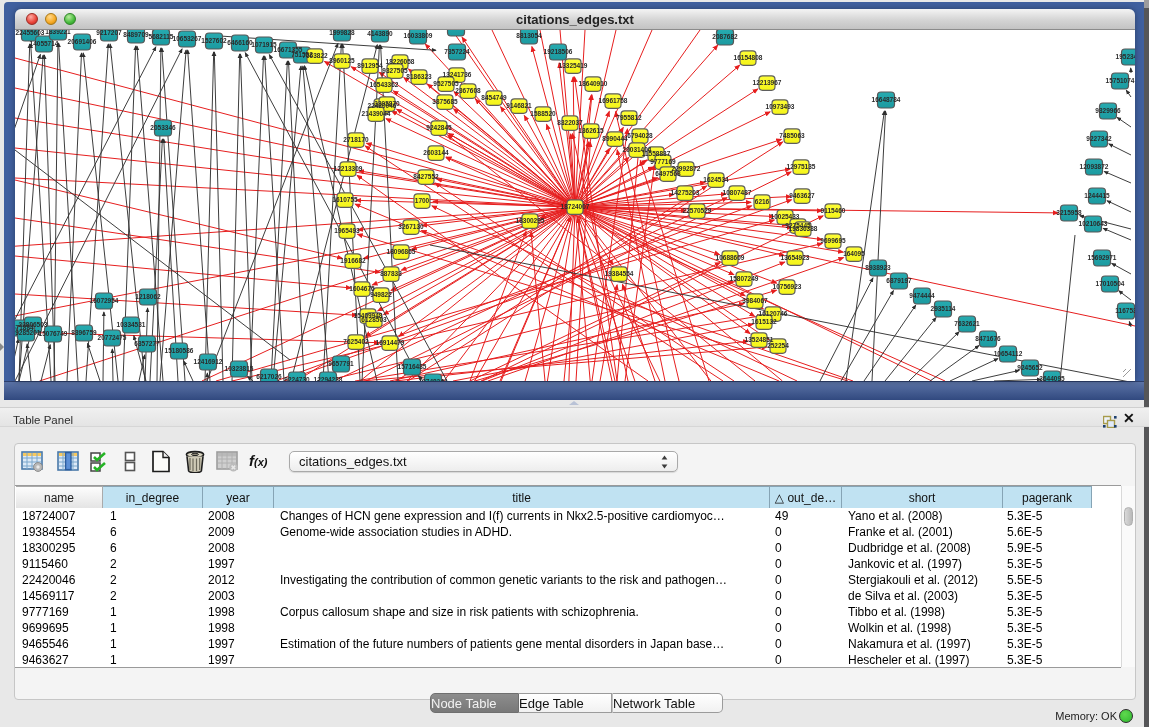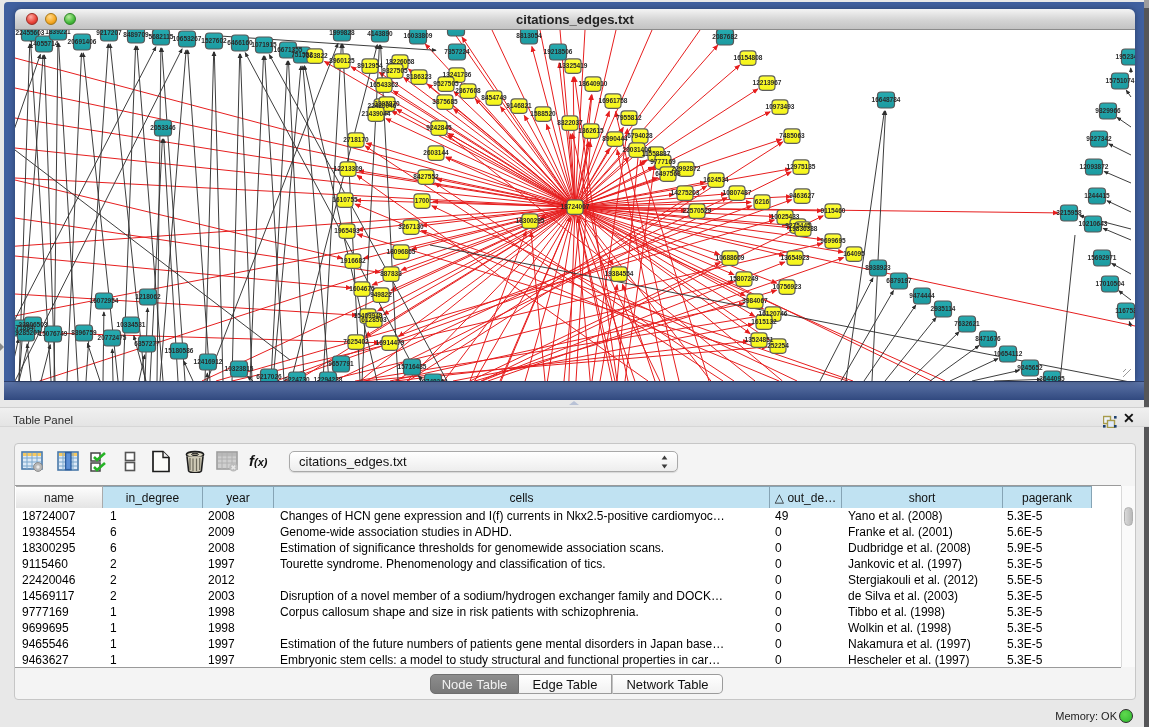--- a/index.html
+++ b/index.html
@@ -47,22 +47,22 @@
 .hblue { background:#c0e2f2; }
 .trow { position:absolute; left:0; width:1149px; height:16px; }
 .cv { position:absolute; top:0; font-size:12px; color:#000; white-space:nowrap;
   overflow:hidden; line-height:16px; }
 #vsb { left:1121px; top:486px; width:14px; height:181px; background:#fafafa;
   border-left:1px solid #d9d9d9; }
 #vsb .thumb { position:absolute; left:2px; top:21px; width:9px; height:19px;
   background:linear-gradient(90deg,#d9d9d9,#b9b9b9); border-radius:5px; border:1px solid #aeaeae; }
 #tbot { left:15px; top:667px; width:1106px; height:1px; background:#9a9a9a; }
 
-.seg { position:absolute; top:674px; height:20px; font-size:13px; line-height:19px;
-  text-align:center; border:1px solid #9b9b9b; background:linear-gradient(#ffffff,#f1f1f1); color:#111; }
+.seg { position:absolute; top:693px; height:20px; font-size:13px; line-height:19px;
+  border:1px solid #9b9b9b; background:linear-gradient(#ffffff,#f1f1f1); color:#111; }
 #seg1 { left:430px; width:89px; border-radius:5px 0 0 5px;
   background:linear-gradient(#8d8d8d,#787878); color:#f2f2f2; border-color:#6f6f6f; }
 #seg2 { left:519px; width:93px; border-left:none; }
 #seg3 { left:612px; width:111px; border-left:1px solid #c2c2c2; border-radius:0 5px 5px 0; }
 
 #mem { left:1040px; top:710px; font-size:11px; color:#222; width:77px; text-align:right; white-space:nowrap; }
 #memdot { left:1119px; top:709px; width:14px; height:14px; border-radius:50%;
   background:radial-gradient(circle at 40% 35%, #5fd84f, #2eb82e); border:1.5px solid #2a2a2a; }
 svg text { user-select:none; font-family:"Liberation Sans",sans-serif; }
 </style></head><body>
@@ -682,21 +682,21 @@
 <div class="abs" id="dropdown">citations_edges.txt
  <svg id="dd-arrows" viewBox="0 0 7 14">
       <path d="M3.5 0.5 L6.4 4.6 H0.6 z" fill="#3b3b3b"></path>
       <path d="M3.5 13.5 L6.4 9.4 H0.6 z" fill="#3b3b3b"></path>
     </svg>
 </div>
 <div class="abs" id="tablewrap"></div>
 <div class="hc hgray" style="left:16px;width:87px">name</div>
 <div class="hc hblue" style="left:103px;width:100px">in_degree</div>
 <div class="hc hblue" style="left:203px;width:71px">year</div>
-<div class="hc hblue" style="left:274px;width:496px">cells</div>
+<div class="hc hblue" style="left:274px;width:496px">title</div>
 <div class="hc hblue" style="left:770px;width:72px">△ out_de…</div>
 <div class="hc hblue" style="left:842px;width:161px">short</div>
 <div class="hc hblue" style="left:1003px;width:89px">pagerank</div>
 <div class="trow" style="top:508px">
     <span style="left:22px;width:79px" class="cv">18724007</span>
     <span style="left:110px;width:91px" class="cv">1</span>
     <span style="left:208px;width:64px" class="cv">2008</span>
     <span style="left:280px;width:488px" class="cv">Changes of HCN gene expression and I(f) currents in Nkx2.5-positive cardiomyoc…</span>
     <span style="left:775px;width:65px" class="cv">49</span>
     <span style="left:848px;width:153px" class="cv">Yano et al. (2008)</span>
@@ -708,47 +708,45 @@
     <span style="left:208px;width:64px" class="cv">2009</span>
     <span style="left:280px;width:488px" class="cv">Genome-wide association studies in ADHD.</span>
     <span style="left:775px;width:65px" class="cv">0</span>
     <span style="left:848px;width:153px" class="cv">Franke et al. (2001)</span>
     <span style="left:1007px;width:83px" class="cv">5.6E-5</span>
   </div>
 <div class="trow" style="top:540px">
     <span style="left:22px;width:79px" class="cv">18300295</span>
     <span style="left:110px;width:91px" class="cv">6</span>
     <span style="left:208px;width:64px" class="cv">2008</span>
-    <span style="left:280px;width:488px" class="cv">Estimation of significance thresholds for genomewide association scans.</span>
     <span style="left:775px;width:65px" class="cv">0</span>
     <span style="left:848px;width:153px" class="cv">Dudbridge et al. (2008)</span>
     <span style="left:1007px;width:83px" class="cv">5.9E-5</span>
   </div>
 <div class="trow" style="top:556px">
     <span style="left:22px;width:79px" class="cv">9115460</span>
     <span style="left:110px;width:91px" class="cv">2</span>
     <span style="left:208px;width:64px" class="cv">1997</span>
-    <span style="left:280px;width:488px" class="cv">Tourette syndrome. Phenomenology and classification of tics.</span>
     <span style="left:775px;width:65px" class="cv">0</span>
     <span style="left:848px;width:153px" class="cv">Jankovic et al. (1997)</span>
     <span style="left:1007px;width:83px" class="cv">5.3E-5</span>
   </div>
 <div class="trow" style="top:572px">
     <span style="left:22px;width:79px" class="cv">22420046</span>
     <span style="left:110px;width:91px" class="cv">2</span>
     <span style="left:208px;width:64px" class="cv">2012</span>
+    <span style="left:280px;width:488px" class="cv">Investigating the contribution of common genetic variants to the risk and pathogen…</span>
     <span style="left:775px;width:65px" class="cv">0</span>
     <span style="left:848px;width:153px" class="cv">Stergiakouli et al. (2012)</span>
     <span style="left:1007px;width:83px" class="cv">5.5E-5</span>
   </div>
 <div class="trow" style="top:588px">
     <span style="left:22px;width:79px" class="cv">14569117</span>
     <span style="left:110px;width:91px" class="cv">2</span>
     <span style="left:208px;width:64px" class="cv">2003</span>
-    <span style="left:280px;width:488px" class="cv">Disruption of a novel member of a sodium/hydrogen exchanger family and DOCK…</span>
     <span style="left:775px;width:65px" class="cv">0</span>
     <span style="left:848px;width:153px" class="cv">de Silva et al. (2003)</span>
     <span style="left:1007px;width:83px" class="cv">5.3E-5</span>
   </div>
 <div class="trow" style="top:604px">
     <span style="left:22px;width:79px" class="cv">9777169</span>
     <span style="left:110px;width:91px" class="cv">1</span>
     <span style="left:208px;width:64px" class="cv">1998</span>
     <span style="left:280px;width:488px" class="cv">Corpus callosum shape and size in risk patients with schizophrenia.</span>
     <span style="left:775px;width:65px" class="cv">0</span>
@@ -769,21 +767,20 @@
     <span style="left:208px;width:64px" class="cv">1997</span>
     <span style="left:280px;width:488px" class="cv">Estimation of the future numbers of patients gene mental disorders in Japan base…</span>
     <span style="left:775px;width:65px" class="cv">0</span>
     <span style="left:848px;width:153px" class="cv">Nakamura et al. (1997)</span>
     <span style="left:1007px;width:83px" class="cv">5.3E-5</span>
   </div>
 <div class="trow" style="top:652px">
     <span style="left:22px;width:79px" class="cv">9463627</span>
     <span style="left:110px;width:91px" class="cv">1</span>
     <span style="left:208px;width:64px" class="cv">1997</span>
-    <span style="left:280px;width:488px" class="cv">Embryonic stem cells: a model to study structural and functional properties in car…</span>
     <span style="left:775px;width:65px" class="cv">0</span>
     <span style="left:848px;width:153px" class="cv">Hescheler et al. (1997)</span>
     <span style="left:1007px;width:83px" class="cv">5.3E-5</span>
   </div>
 <div class="abs" id="vsb">
     <div class="thumb"></div>
   </div>
 <div class="abs" id="tbot"></div>
 <div class="seg" id="seg1">Node Table</div>
 <div class="seg" id="seg2">Edge Table</div>

